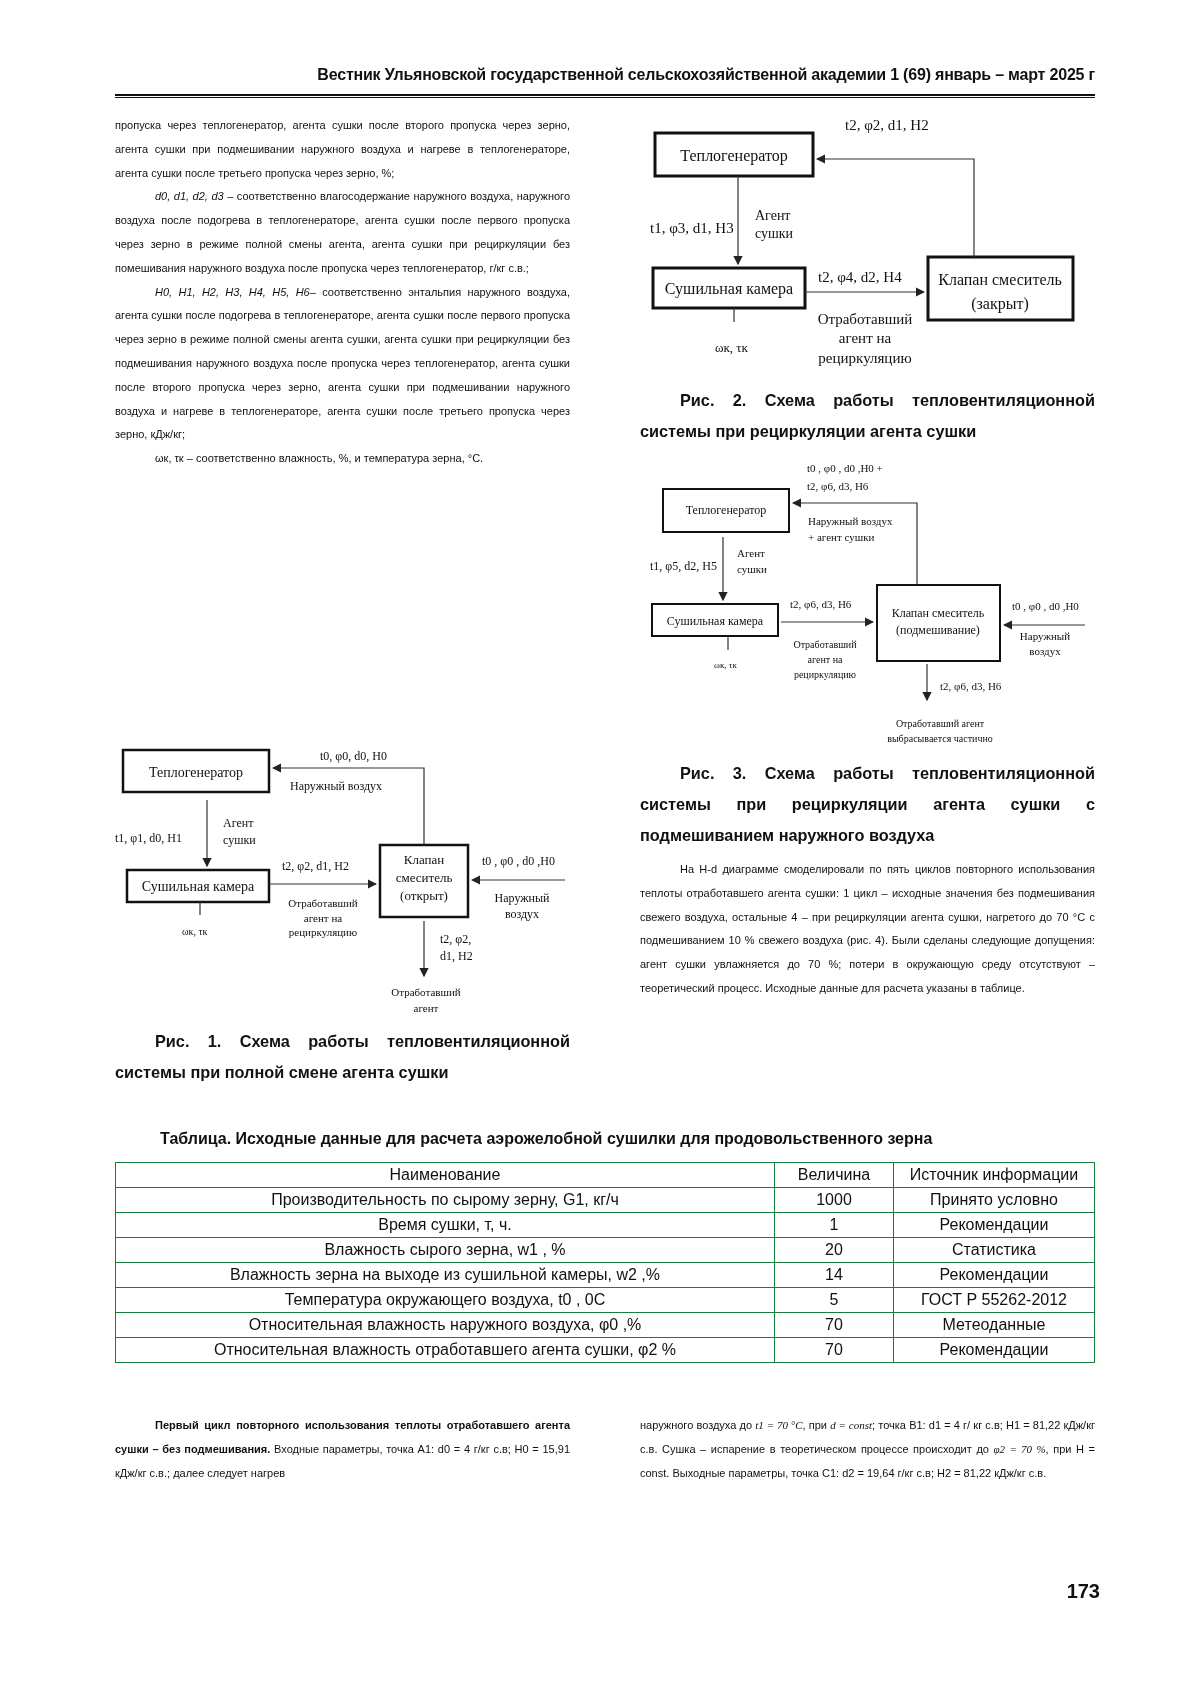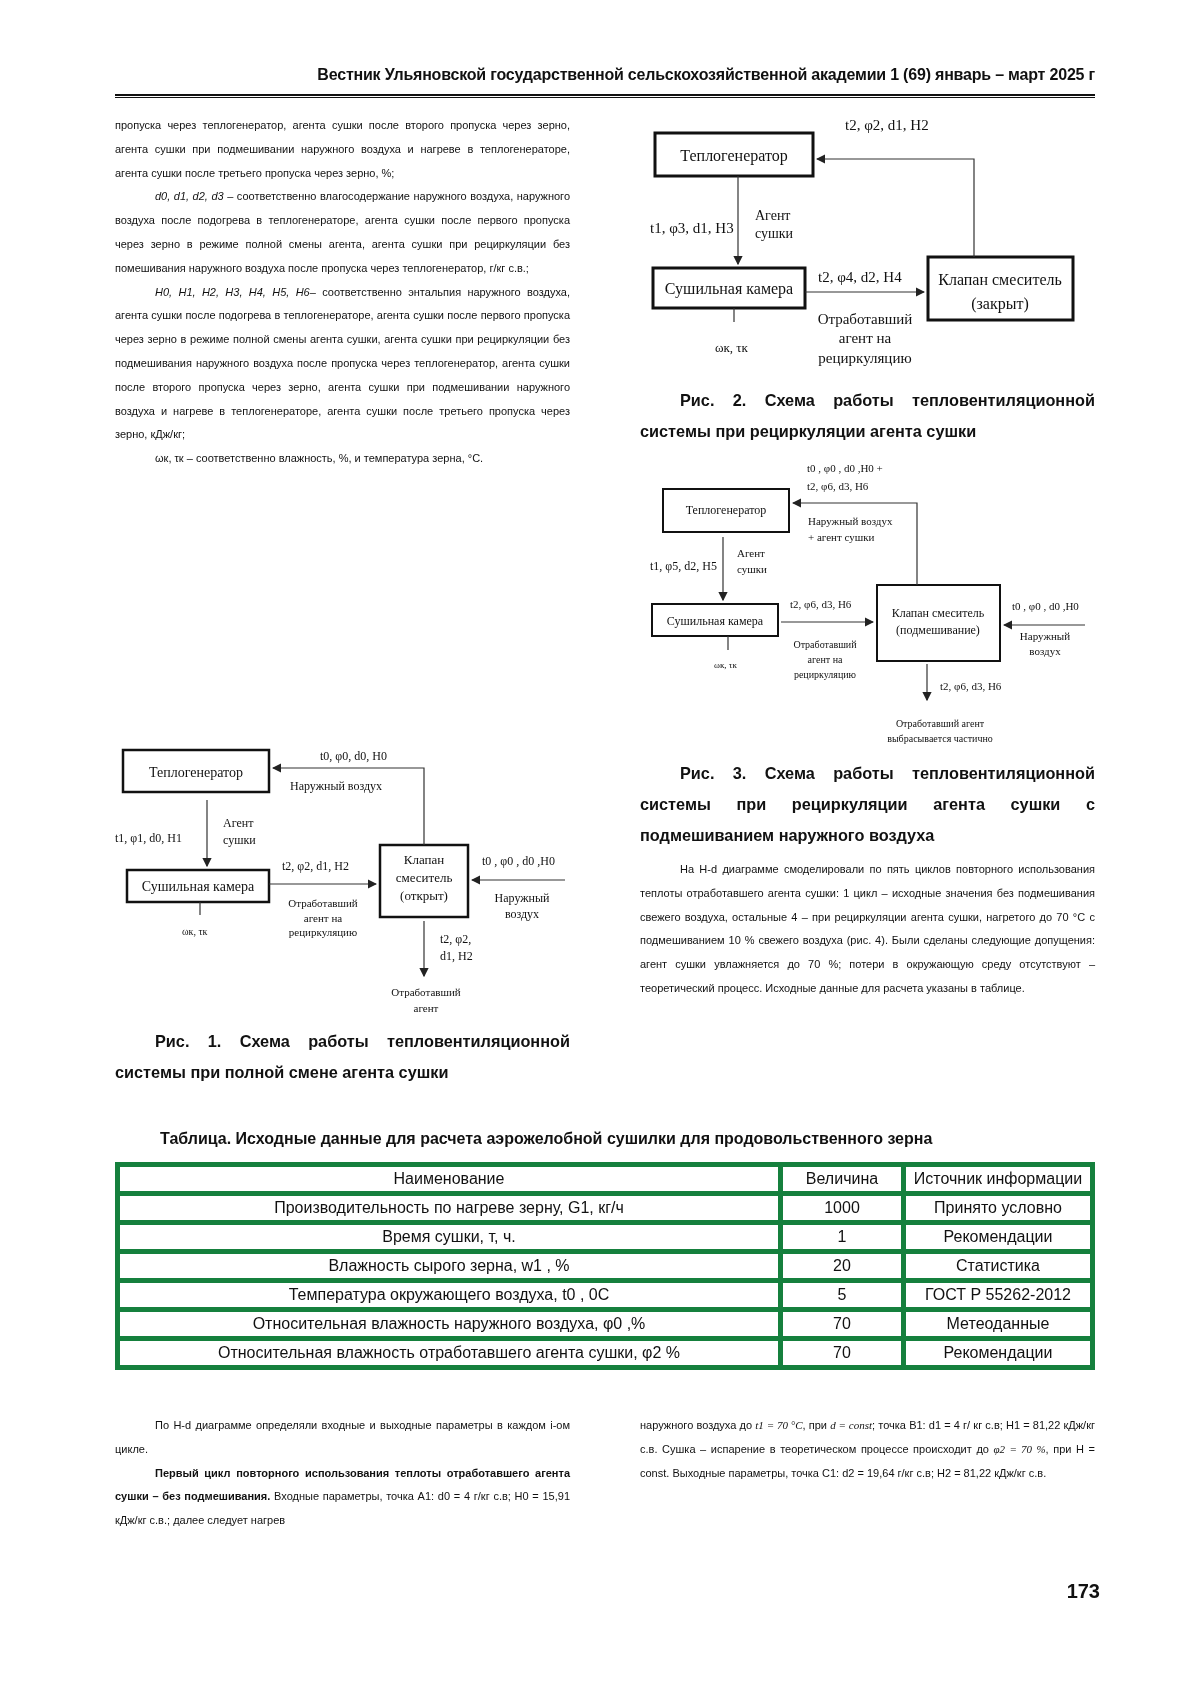--- a/index.html
+++ b/index.html
@@ -8,21 +8,21 @@
   .header { left: 115px; top: 66px; width: 980px; text-align: right; font-family: "Liberation Sans", sans-serif; font-weight: bold; font-size: 16px; letter-spacing: -0.2px; }
   .header-rule { left: 115px; top: 94px; width: 980px; height: 0; border-top: 2px solid #111; border-bottom: 1px solid #111; padding-top: 1px; }
   .col { font-size: 11px; line-height: 23.8px; text-align: justify; }
   .col p { margin: 0; }
   .indent { text-indent: 40px; }
   .caption { font-weight: bold; font-size: 16.3px; line-height: 31px; text-align: justify; }
   .diagram text { font-family: "Liberation Serif", serif; fill: #111; }
   .diagram .box { fill: #fff; stroke: #111; }
   .diagram .line { stroke: #333; stroke-width: 1.2; fill: none; }
   table.data { border-collapse: collapse; font-size: 16px; font-family: "Liberation Sans", sans-serif; }
-  table.data td, table.data th { border: 5px solid #15803d; text-align: center; padding: 0 4px; font-weight: normal; height: 24px; }
+  table.data td, table.data th { border: 1px solid #15803d; text-align: center; padding: 0 4px; font-weight: normal; height: 24px; }
   .pagenum { right: 100px; top: 1580px; font-weight: bold; font-size: 20px; }
   .it { font-style: italic; font-family: Liberation Serif, serif; }
 </style>
 </head>
 <body>
 
 <div class="abs header">Вестник Ульяновской государственной сельскохозяйственной академии 1 (69) январь – март 2025 г</div>
 <div class="abs header-rule"></div>
 
 <div class="abs col" style="left:115px; top:114px; width:455px;">
@@ -149,54 +149,58 @@
 <table class="abs data" style="left:115px; top:1162px; width:980px;">
   <thead>
     <tr>
       <th style="width:650px;">Наименование</th>
       <th style="width:110px;">Величина</th>
       <th>Источник информации</th>
     </tr>
   </thead>
   <tbody id="table-body">
       <tr>
-        <td>Производительность по нагреве зерну, G1, кг/ч</td>
+        <td>Производительность по сырому зерну, G1, кг/ч</td>
         <td>1000</td>
         <td>Принято условно</td>
       </tr>
       <tr>
         <td>Время сушки, т, ч.</td>
         <td>1</td>
         <td>Рекомендации</td>
       </tr>
       <tr>
         <td>Влажность сырого зерна, w1 , %</td>
         <td>20</td>
         <td>Статистика</td>
       </tr>
       <tr>
+        <td>Влажность зерна на выходе из сушильной камеры, w2 ,%</td>
+        <td>14</td>
+        <td>Рекомендации</td>
+      </tr>
+      <tr>
         <td>Температура окружающего воздуха, t0 , 0С</td>
         <td>5</td>
         <td>ГОСТ Р 55262-2012</td>
       </tr>
       <tr>
         <td>Относительная влажность наружного воздуха, φ0 ,%</td>
         <td>70</td>
         <td>Метеоданные</td>
       </tr>
       <tr>
         <td>Относительная влажность отработавшего агента сушки, φ2 %</td>
         <td>70</td>
         <td>Рекомендации</td>
       </tr>
     </tbody>
 </table>
 
 <div class="abs col" style="left:115px; top:1414px; width:455px;">
-  <p class="indent">По H-d диаграмме определяли входные и выходные параметры в каждом i-ом цикле.</p>
   <p class="indent"><b>Первый цикл повторного использования теплоты отработавшего агента сушки – без подмешивания.</b><span> Входные параметры, точка A1: d0 = 4 г/кг с.в; H0 = 15,91 кДж/кг с.в.; далее следует нагрев</span></p>
 </div>
 
 <div class="abs col" style="left:640px; top:1414px; width:455px;">
   <p><span>наружного воздуха до </span><span class="it">t1 = 70 °C</span><span>, при </span><span class="it">d = const</span><span>;</span> <span>точка B1: d1 = 4 г/ кг с.в; H1 = 81,22 кДж/кг с.в. Сушка – испарение в теоретическом процессе происходит до </span><span class="it">φ2 = 70 %</span><span>, при H = const. Выходные параметры, точка C1: d2 = 19,64 г/кг с.в; H2 = 81,22 кДж/кг с.в.</span></p>
 </div>
 
 <div class="abs pagenum">173</div>
 
 </body></html>

